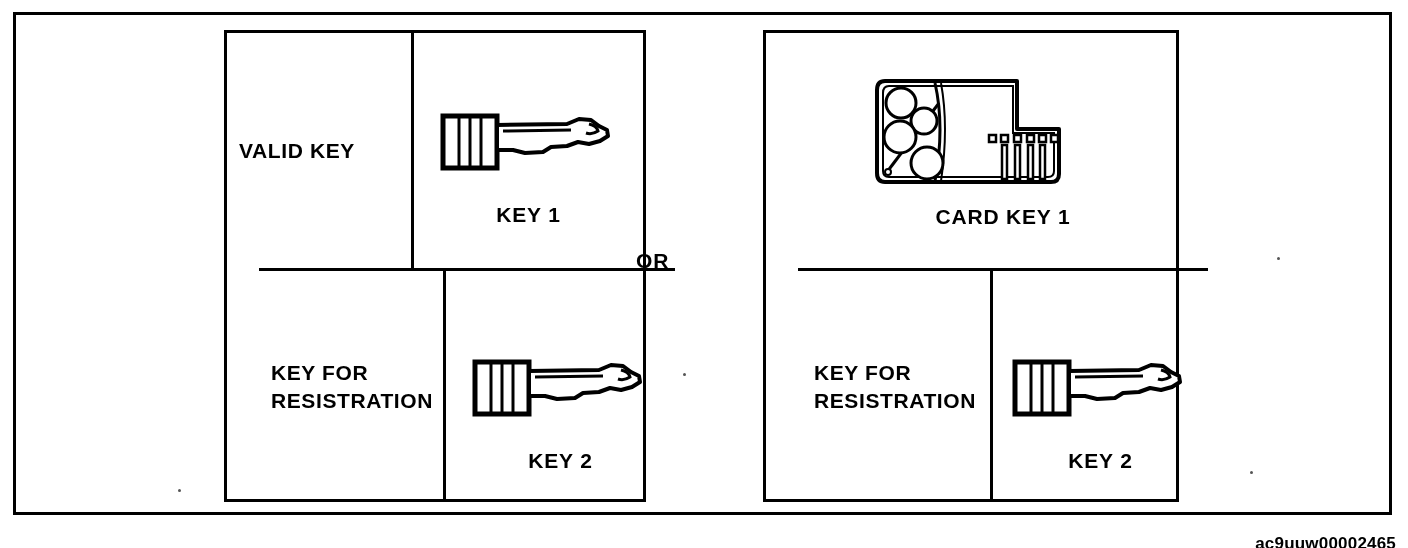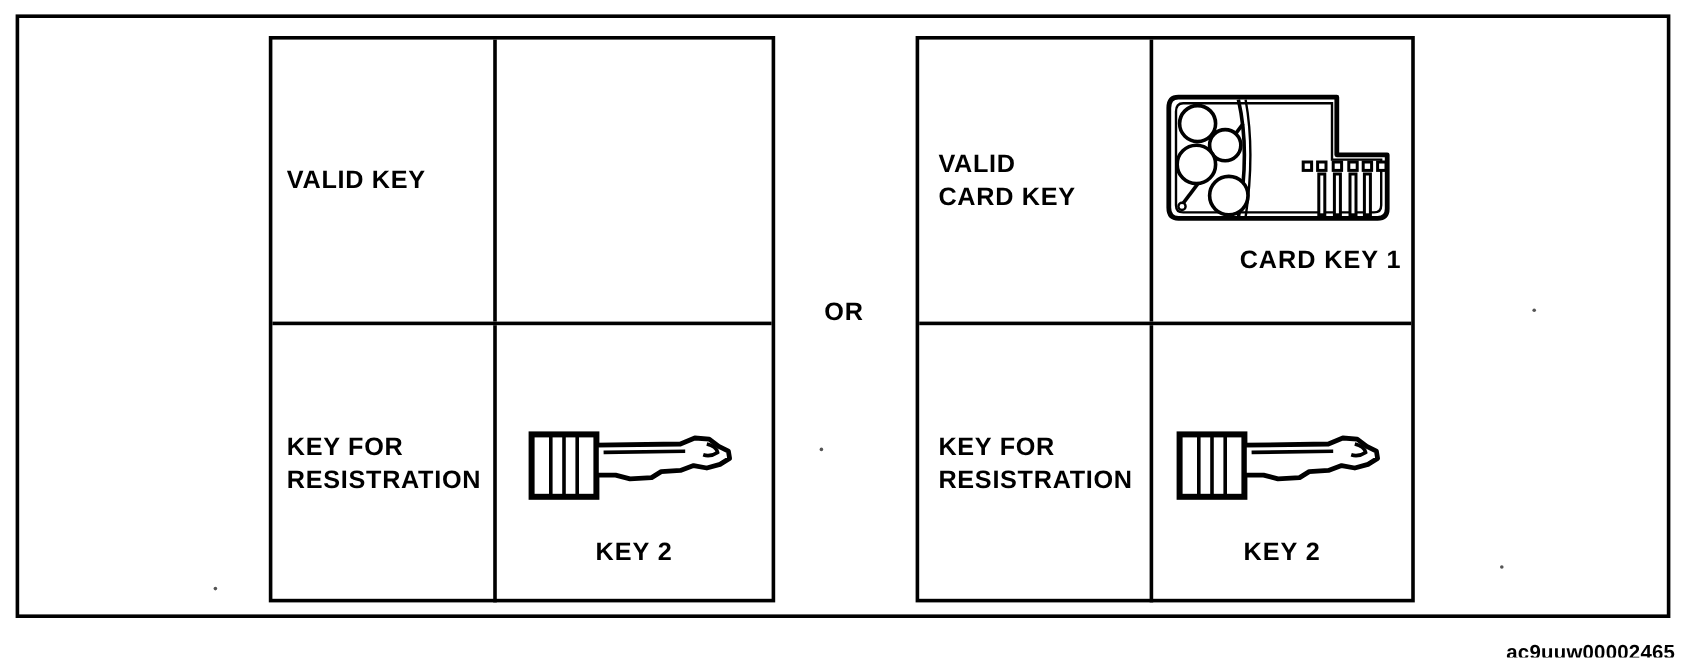--- a/index.html
+++ b/index.html
@@ -49,21 +49,21 @@
   }
 
   .table-row {
     position: absolute;
     left: 0;
     width: 100%;
     display: flex;
     box-sizing: border-box;
   }
   .row-top    { top: 0;     height: 235px; }
-  .row-bottom { top: 235px; height: 234px; border-top: 3px solid #000; }
+  .row-bottom { top: 235px; height: 234px; border-top: 3px solid #000; margin-left: 32px; }
 
   .cell-label {
     box-sizing: border-box;
     display: flex;
     align-items: center;
     padding-left: 16px;
     border-right: 3px solid #000;
     position: relative;
   }
   #table-standard-key .cell-label { width: 187px; padding-left: 12px; }
@@ -98,24 +98,24 @@
     left: 0;
     width: 100%;
     display: flex;
     justify-content: center;
     align-items: center;
   }
 
   
   #or-divider {
     position: absolute;
-    left: 620px;
+    left: 636px;
     top: 249px;
     width: 100px;
-    text-align: right;
+    text-align: left;
     font-size: 21px;
     font-weight: 700;
     letter-spacing: 0.8px;
   }
 
   
   #watermark {
     position: absolute;
     right: 12px;
     top: 534px;
@@ -141,20 +141,40 @@
 <div class="speck" style="left:178px;top:489px;width:3px;height:3px;"></div>
 <div class="speck" style="left:1250px;top:471px;width:3px;height:3px;"></div>
 <div class="speck" style="left:1277px;top:257px;width:3px;height:3px;"></div>
 <div class="speck" style="left:683px;top:373px;width:3px;height:3px;"></div>
 
 <div class="key-table" id="table-standard-key">
 
   <div class="table-row row-top">
     <div class="cell-label">
       <span class="label-text">VALID KEY</span>
+    </div>
+    <div class="cell-figure">
+      <div class="figure-art" style="top:70px;height:80px;">
+        <svg width="180" height="70" viewBox="0 0 180 70" aria-hidden="true">
+
+          <rect x="4" y="8" width="54" height="52" fill="#fff" stroke="#000" stroke-width="5"></rect>
+          <line x1="20" y1="10" x2="20" y2="58" stroke="#000" stroke-width="3"></line>
+          <line x1="31" y1="10" x2="31" y2="58" stroke="#000" stroke-width="3"></line>
+          <line x1="42" y1="10" x2="42" y2="58" stroke="#000" stroke-width="3"></line>
+
+          <path d="M58 17 L128 16 L140 11 L152 12 L160 18 L168 22 L169 28
+                   L161 33 L150 36 L139 34 L128 38 L112 39 L104 44 L86 45
+                   L74 42 L58 42 Z" fill="#fff" stroke="#000" stroke-width="4" stroke-linejoin="round"></path>
+
+          <line x1="64" y1="23" x2="132" y2="22" stroke="#000" stroke-width="3"></line>
+
+          <path d="M150 16 q8 2 9 7 q-6 4 -12 2" fill="#fff" stroke="#000" stroke-width="3"></path>
+        </svg>
+      </div>
+      <div class="figure-caption" style="top:170px;">KEY 1</div>
     </div>
   </div>
 
   <div class="table-row row-bottom">
     <div class="cell-label">
       <span class="label-text">KEY FOR
 RESISTRATION</span>
     </div>
     <div class="cell-figure">
       <div class="figure-art" style="top:78px;height:80px;">
@@ -173,24 +193,20 @@
       <div class="figure-caption" style="top:178px;">KEY 2</div>
     </div>
   </div>
 </div>
 
 <div id="or-divider">OR</div>
 
 <div class="key-table" id="table-card-key">
 
   <div class="table-row row-top">
-    <div class="cell-label">
-      <span class="label-text">VALID
-CARD KEY</span>
-    </div>
     <div class="cell-figure">
       <div class="figure-art" style="top:38px;height:125px;">
         <svg width="205" height="122" viewBox="0 0 205 122" aria-hidden="true">
 
           <path d="M16 8 q-8 0 -8 9 L8 100 q0 9 8 9 L182 109 q8 0 8 -8
                    L190 56 L148 56 L148 8 Z" fill="#fff" stroke="#000" stroke-width="4" stroke-linejoin="round"></path>
 
           <path d="M20 13 q-6 0 -6 7 L14 98 q0 6 6 6 L179 104 q6 0 6 -6
                    L185 60 L144 60 L144 13 Z" fill="none" stroke="#000" stroke-width="2"></path>
 

